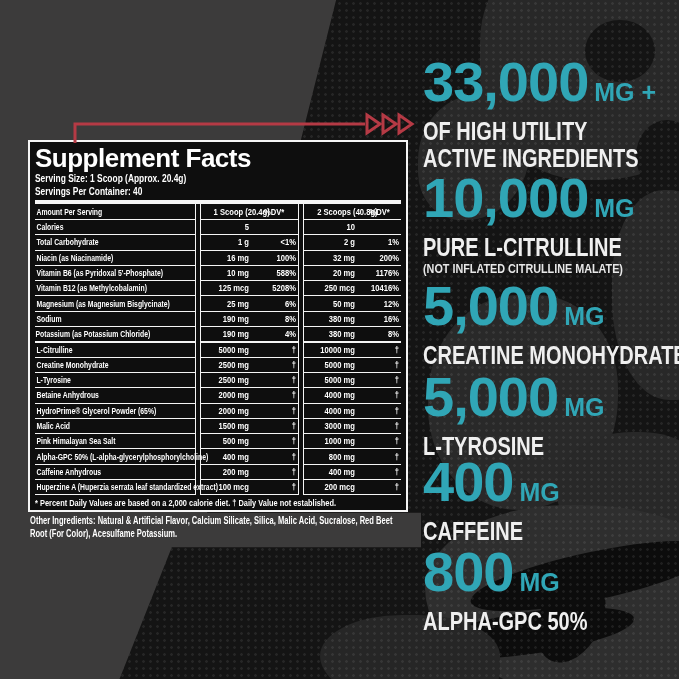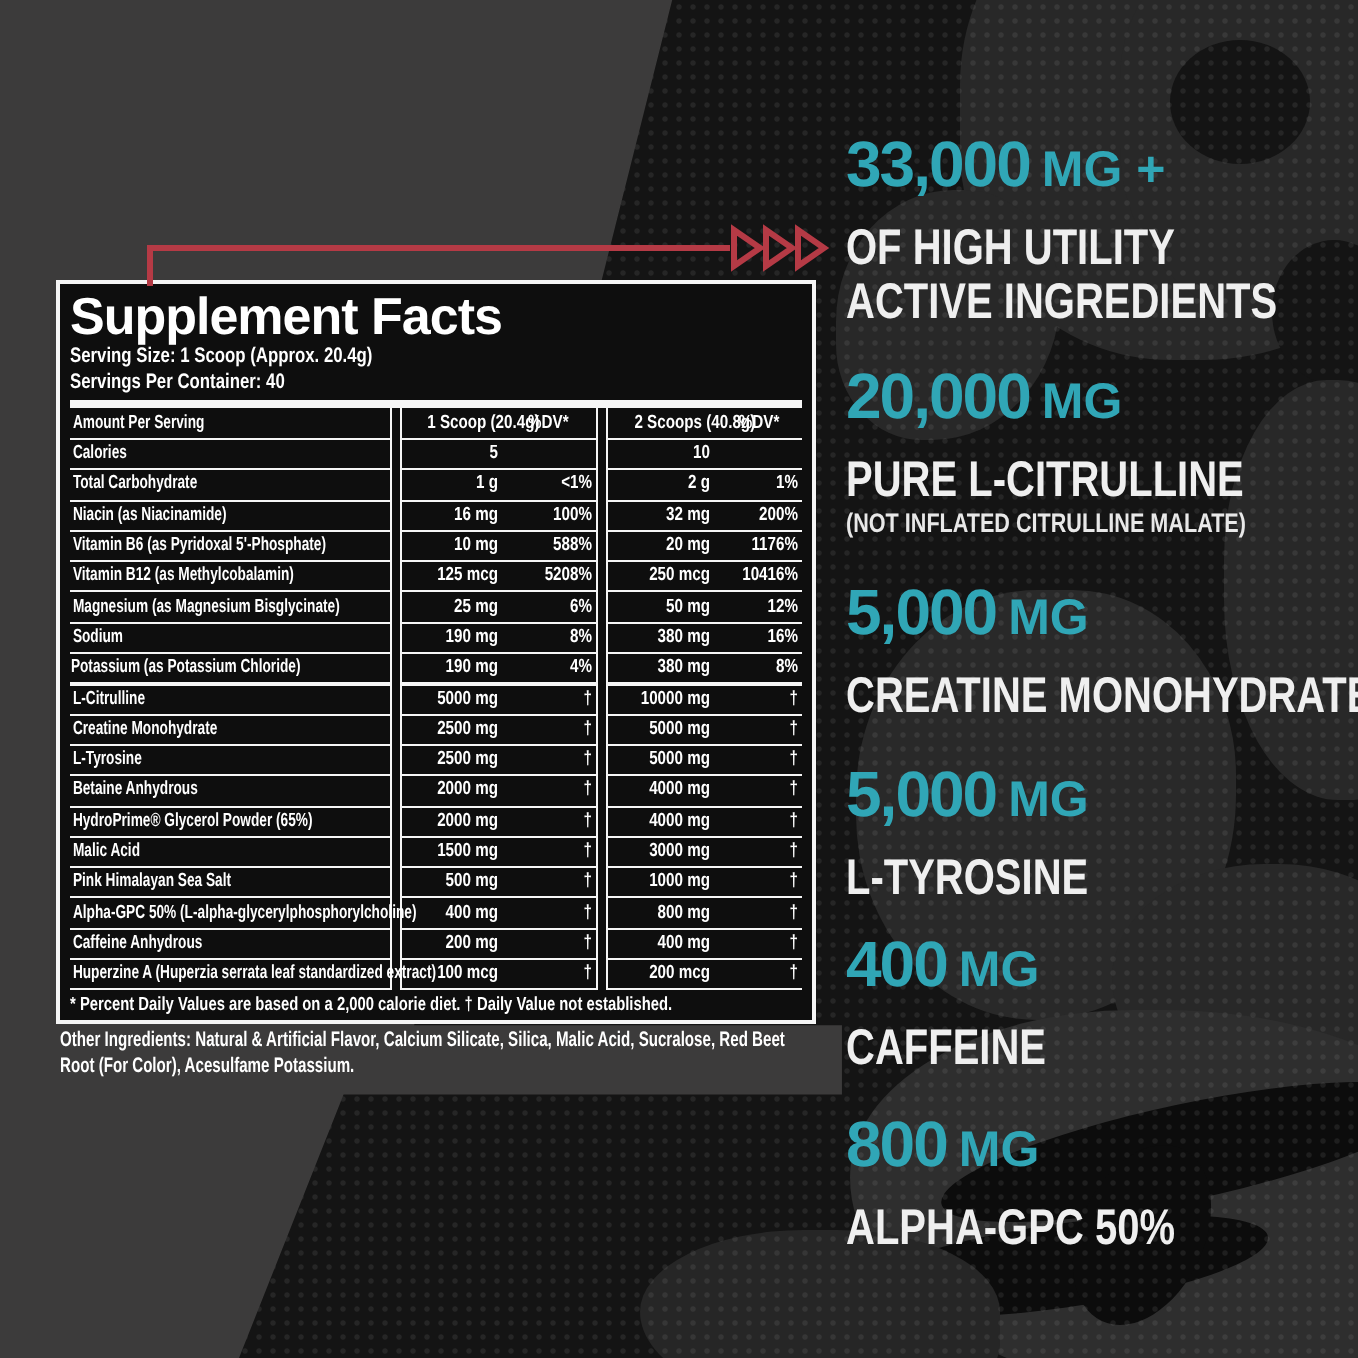--- a/index.html
+++ b/index.html
@@ -49,21 +49,21 @@
   }
   
   .other-ing{
     position:absolute;left:30px;top:514px;width:530px;z-index:4;
     font-size:10.5px;font-weight:bold;color:#fff;line-height:13px;
     transform:scaleX(0.72);transform-origin:left;
   }
   
   .hl{position:absolute;left:423px;z-index:4;white-space:nowrap;}
   .hl-num{line-height:40px;margin-bottom:2px;}
-  .hl-amt{font-size:32px;font-weight:bold;letter-spacing:-1px;color:#30a6b6;}
+  .hl-amt{font-size:56px;font-weight:bold;letter-spacing:-1px;color:#30a6b6;}
   .hl-unit{font-size:25px;font-weight:bold;color:#30a6b6;margin-left:6px;margin-top:44px;}
   .hl-line{font-size:25px;font-weight:bold;color:#efefef;line-height:27px;transform:scaleX(0.8);transform-origin:left;letter-spacing:0;}
   .hl-sub{font-size:13.5px;font-weight:bold;color:#e8e8e8;line-height:16px;transform:scaleX(0.8);transform-origin:left;}
 </style>
 </head>
 <body>
 
 <div class="blob" style="left:480px;top:-70px;width:250px;height:250px;background:#282828;border-radius:48% 52% 55% 45%;"></div>
 <div class="blob" style="left:560px;top:-30px;width:170px;height:190px;background:#282828;border-radius:40% 60% 50% 50%;"></div>
 <div class="blob" style="left:418px;top:95px;width:112px;height:125px;background:#282828;border-radius:55% 45% 60% 40%;"></div>
@@ -467,21 +467,21 @@
 <div id="highlights">
     <div class="hl" style="top: 62px;">
     <div class="hl-num">
       <span class="hl-amt">33,000</span><span class="hl-unit">MG +</span>
     </div>
   <div class="hl-line">OF HIGH UTILITY</div>
       <div class="hl-line">ACTIVE INGREDIENTS</div>
     </div>
     <div class="hl" style="top: 178px;">
     <div class="hl-num">
-      <span class="hl-amt">20,000</span><span class="hl-unit">MG</span>
+      <span class="hl-amt">10,000</span><span class="hl-unit">MG</span>
     </div>
   <div class="hl-line">PURE L-CITRULLINE</div>
       <div class="hl-sub">(NOT INFLATED CITRULLINE MALATE)</div>
     </div>
     <div class="hl" style="top: 286px;">
     <div class="hl-num">
       <span class="hl-amt">5,000</span><span class="hl-unit">MG</span>
     </div>
   <div class="hl-line">CREATINE MONOHYDRATE</div>
     </div>

